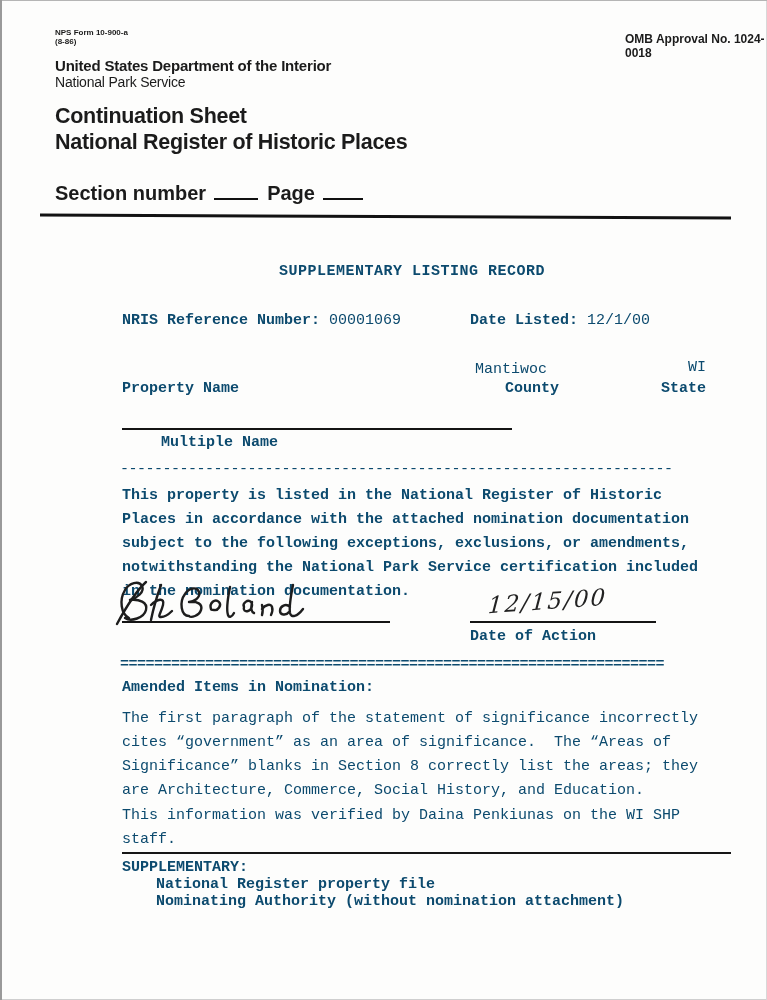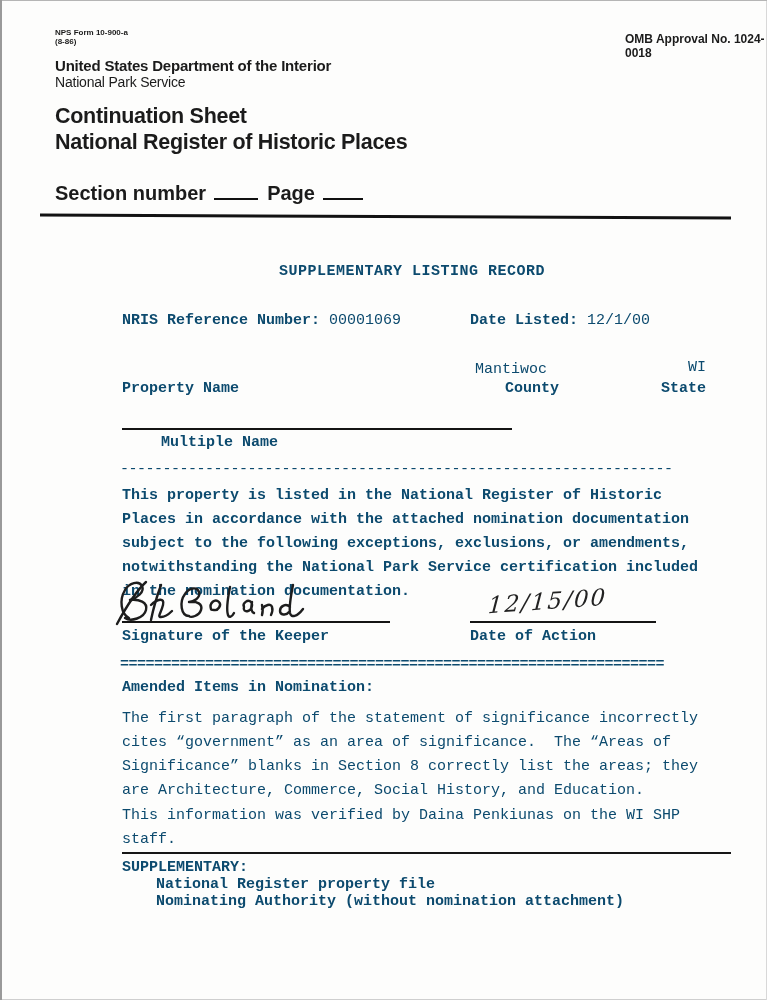--- a/index.html
+++ b/index.html
@@ -100,21 +100,20 @@
       <path d="M37 27 C43 21 51 19 49 27 C47 35 43 39 47 39 C51 39 56 35 58 33"></path>
       <path d="M75 38 C67 38 65 24 71 16 C75 10 83 8 85 14 C87 20 79 24 75 24 C83 23 89 26 87 32 C85 38 77 40 75 38"></path>
       <path d="M97 31 C95 25 101 20 105 24 C108 27 104 33 100 32 C98 32 97 32 97 31"></path>
       <path d="M116 9 C114 19 112 31 114 37 C115 40 118 39 120 35"></path>
       <path d="M130 29 C128 25 134 21 137 24 C139 26 138 32 134 33 C131 34 129 32 130 29 M138 24 C137 29 137 34 140 35"></path>
       <path d="M148 27 C149 31 149 34 148 37 M148 31 C151 27 157 25 158 29 C159 32 158 35 157 37"></path>
       <path d="M176 29 C172 25 166 28 166 33 C166 37 172 38 175 34 M179 7 C177 17 175 29 176 35 C177 40 183 39 189 31"></path>
     </g>
   </svg>
   <div class="abs underline-solid" style="left:122px;top:621px;width:268px;"></div>
-  <div class="abs mono mono-b" style="left:122px;top:628px;">Signature of the Keeper</div>
 
   <div class="abs hand-date" style="left:488px;top:588px;">12/15/00</div>
   <div class="abs underline-solid" style="left:470px;top:621px;width:186px;"></div>
   <div class="abs mono mono-b" style="left:470px;top:628px;">Date of Action</div>
 
   <div class="abs mono mono-b sep" style="left:120px;top:656px;width:605px;">================================================================</div>
 
   <div class="abs mono mono-b" style="left:122px;top:679px;text-align:right;">Amended Items in Nomination:</div>
 
   <div class="abs mono pre" style="left:122px;top:707px;width:615px;">The first paragraph of the statement of significance incorrectly

